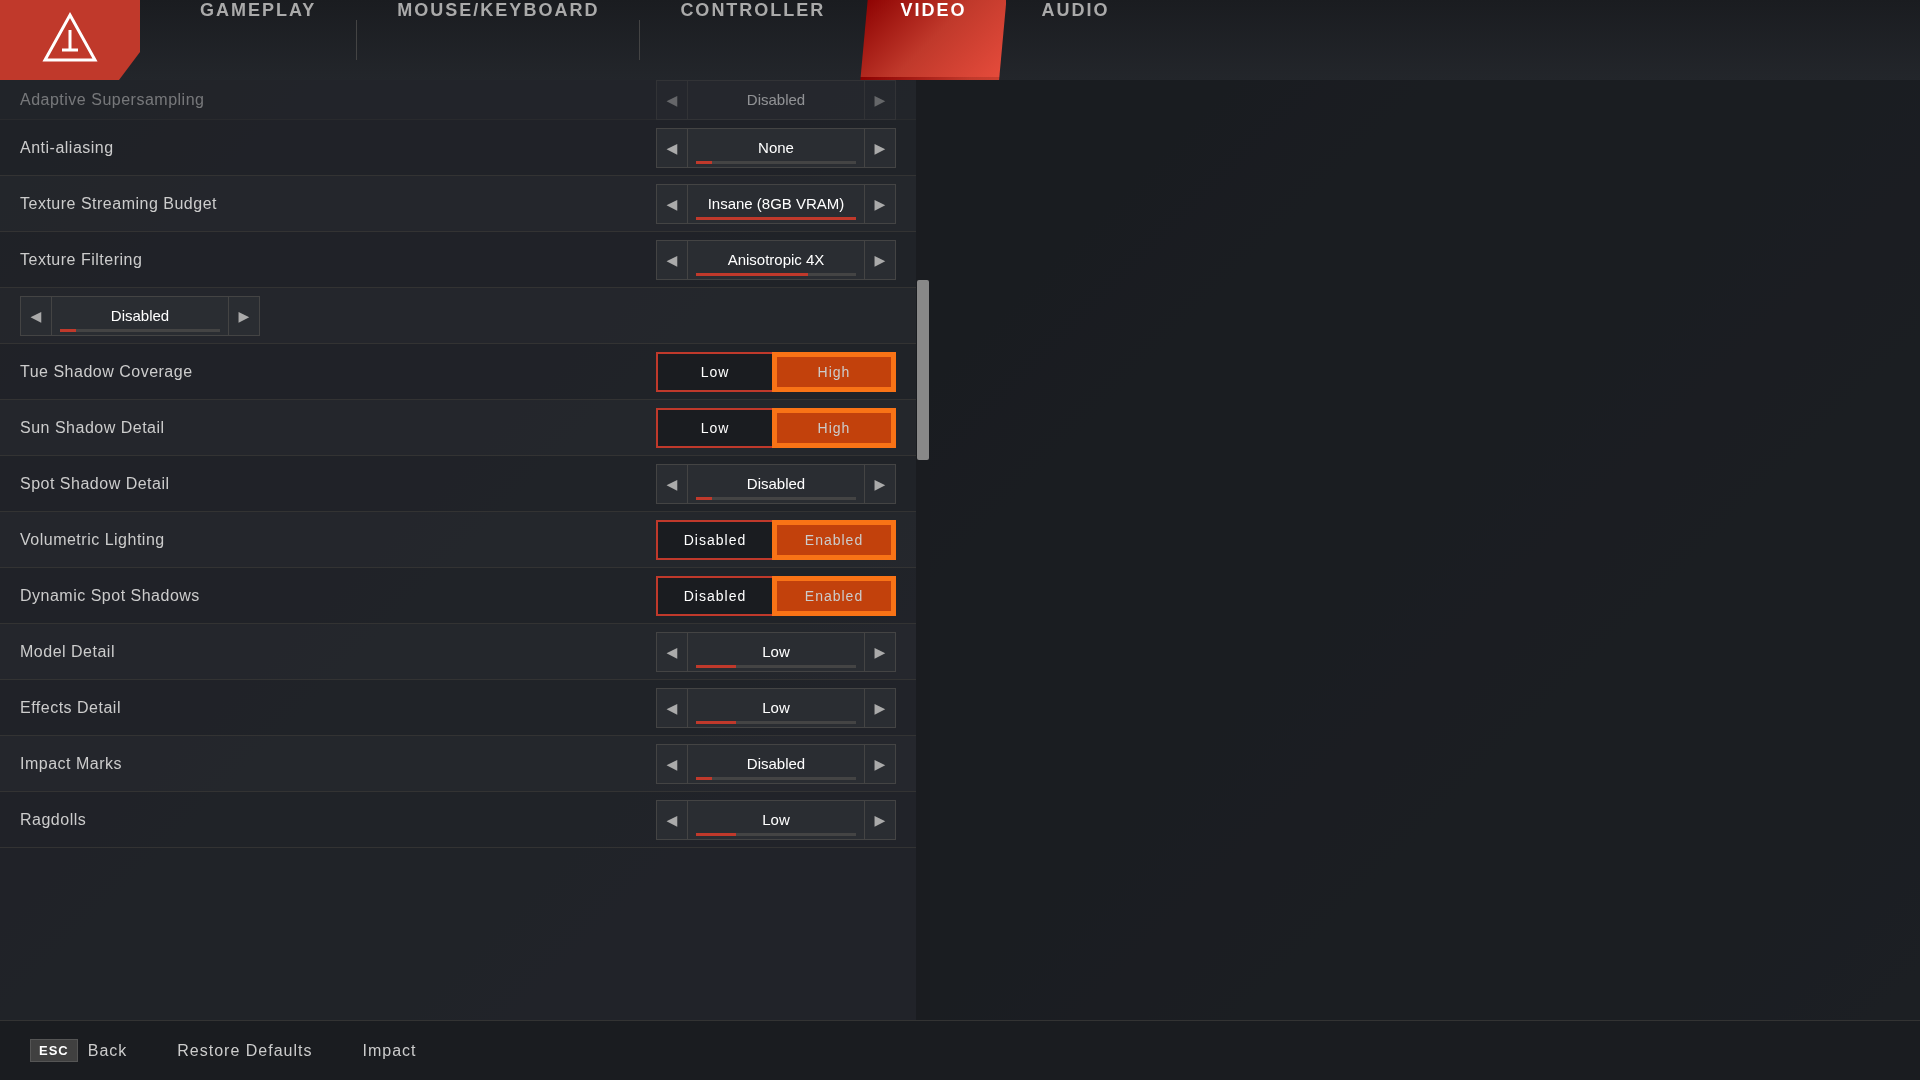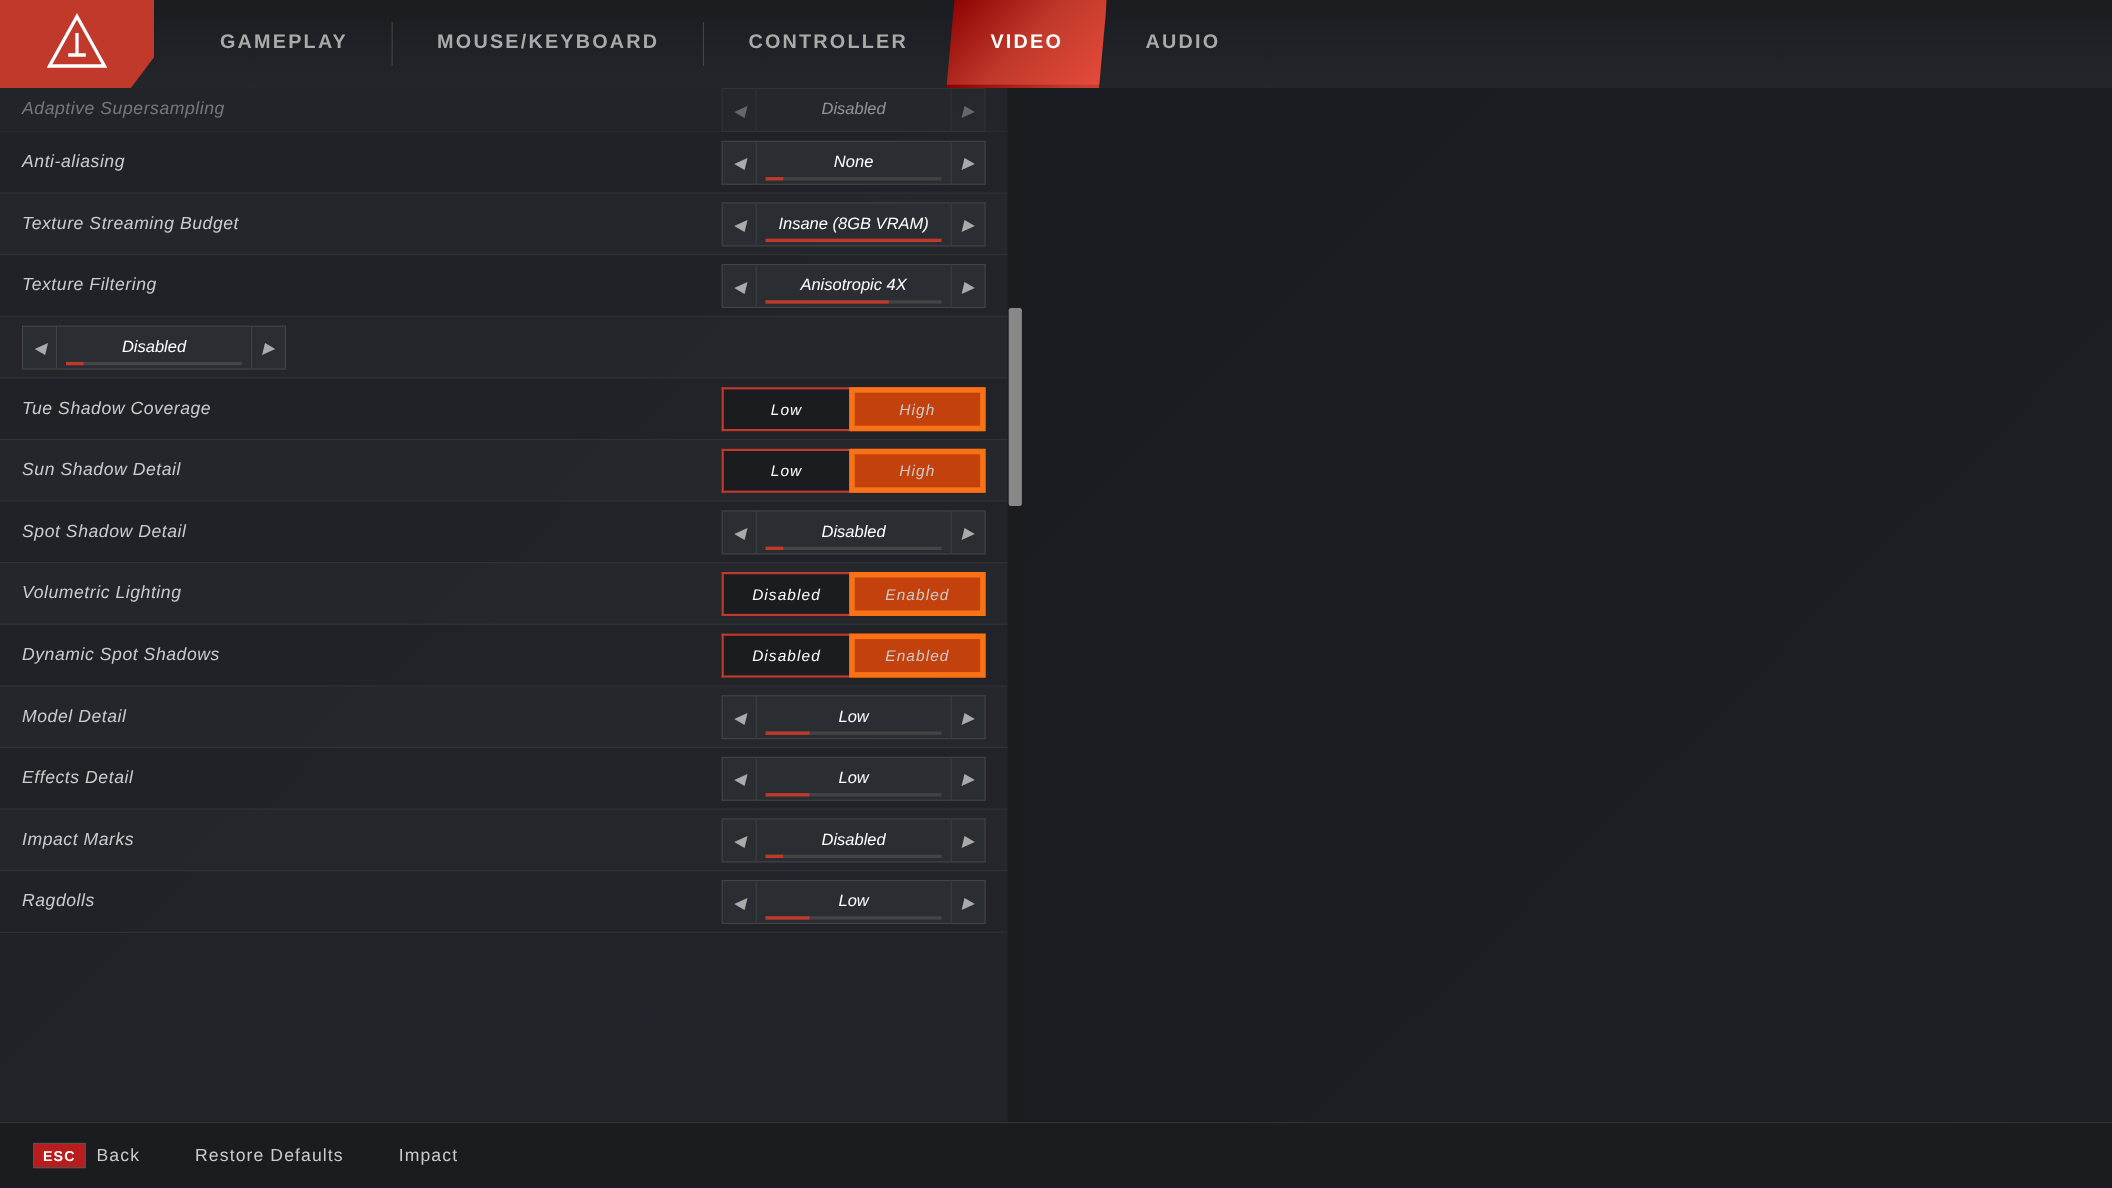--- a/index.html
+++ b/index.html
@@ -53,21 +53,21 @@
       align-items: center;
       height: 100%;
       margin-left: 20px;
       gap: 0;
     }
 
     .nav-tab {
       padding: 0 40px;
       height: 100%;
       display: flex;
-      align-items: center;
+      align-items: flex-start;
       color: #aaa;
       font-size: 18px;
       font-weight: bold;
       letter-spacing: 2px;
       text-transform: uppercase;
       cursor: pointer;
       position: relative;
       border-bottom: 3px solid transparent;
     }
 
@@ -91,21 +91,20 @@
       bottom: 60px;
       display: flex;
     }
 
     
     .settings-panel {
       width: 930px;
       background: rgba(30, 33, 38, 0.92);
       overflow: hidden;
       position: relative;
-      font-style: italic;
     }
 
     
     .scrollbar {
       position: absolute;
       right: 0;
       top: 0;
       bottom: 0;
       width: 14px;
       background: #1a1c20;
@@ -258,21 +257,21 @@
       display: flex;
       align-items: center;
       gap: 10px;
       color: #ccc;
       font-size: 16px;
       cursor: pointer;
       letter-spacing: 1px;
     }
 
     .esc-key {
-      background: #b91c1c;
+      background: #404040;
       border: 1px solid #555;
       padding: 3px 8px;
       font-size: 13px;
       color: #fff;
       font-weight: bold;
     }
 
     
     .setting-row.partial {
       opacity: 0.5;

